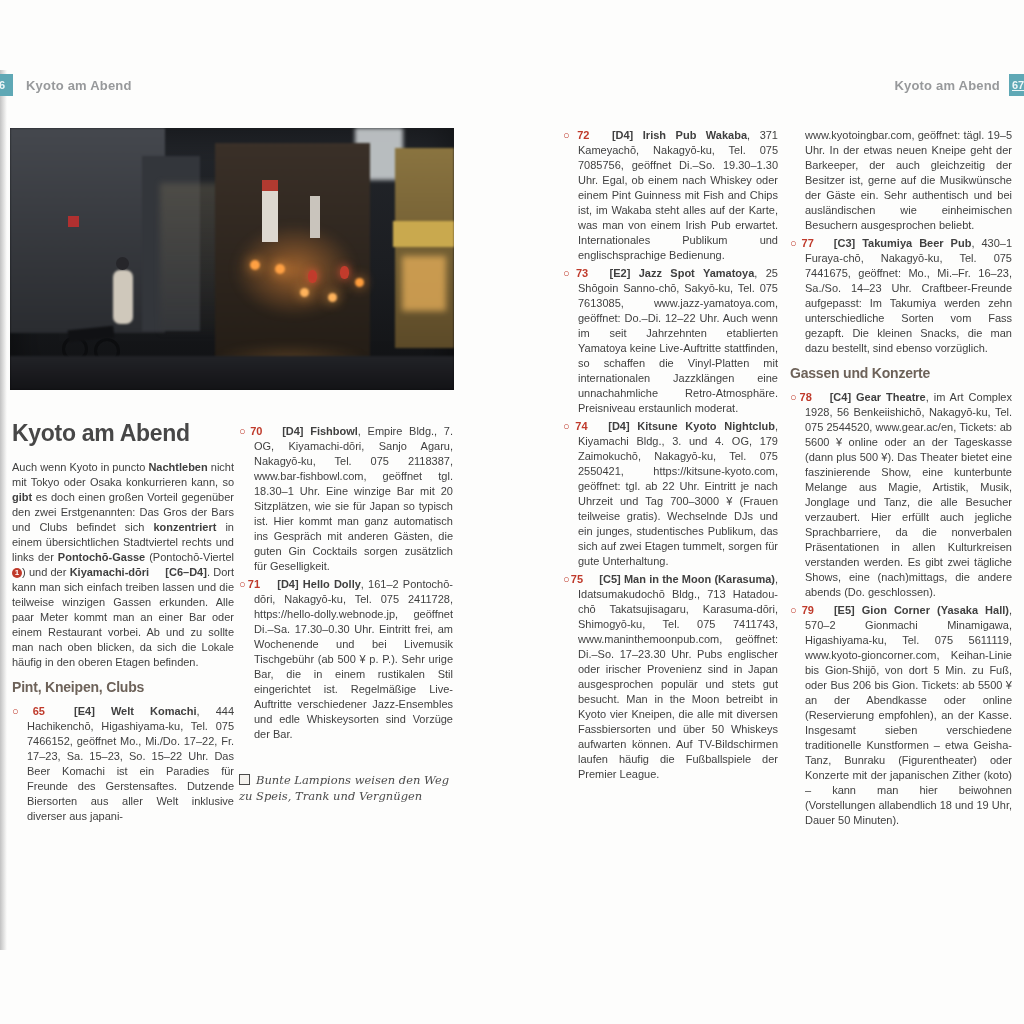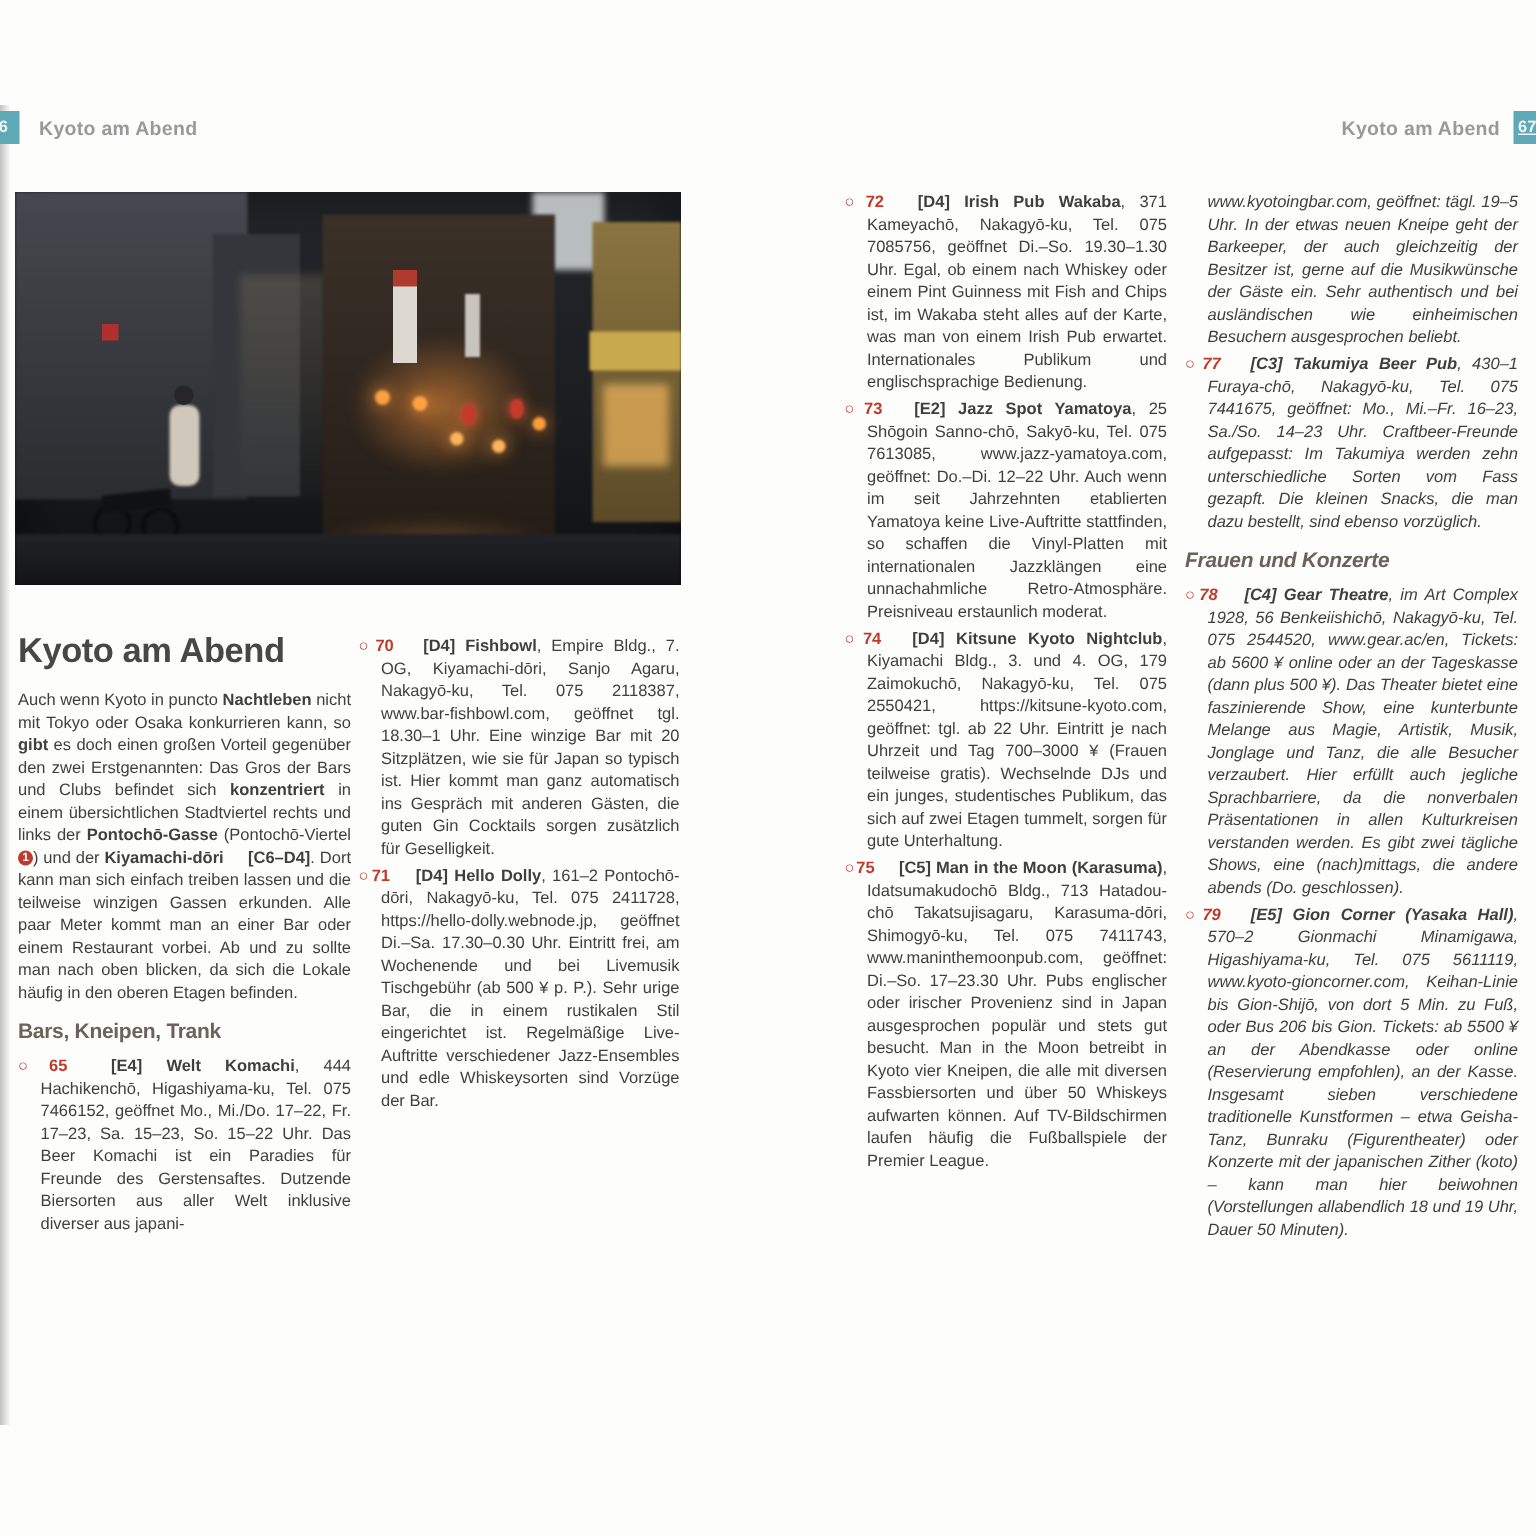--- a/index.html
+++ b/index.html
@@ -80,33 +80,34 @@
     <div class="ph" style="left:52px;top:208px;width:20px;height:20px;border-radius:50%;border:3px solid #0c0d0f;filter:blur(0.6px);"></div>
     <div class="ph" style="left:84px;top:210px;width:20px;height:20px;border-radius:50%;border:3px solid #0c0d0f;filter:blur(0.6px);"></div>
     <div class="ph" style="left:58px;top:200px;width:46px;height:12px;background:#101114;filter:blur(1px);transform:rotate(-6deg);"></div>
     <div class="ph" style="left:200px;top:215px;width:160px;height:34px;background:radial-gradient(ellipse at center,rgba(255,170,80,0.22),rgba(0,0,0,0) 70%);filter:blur(4px);"></div>
     <div class="ph" style="left:0;top:228px;width:444px;height:34px;background:linear-gradient(180deg,#222327,#131316);filter:blur(1px);"></div>
   </div>
 
   <div class="col" style="left:12px;top:420px;width:222px;">
       <h1 class="blk h1"><span>Kyoto am Abend</span></h1>
       <p class="blk para"><span>Auch wenn Kyoto in puncto </span><span class="seg-b">Nachtleben</span><span> nicht mit Tokyo oder Osaka konkurrieren kann, so </span><span class="seg-b">gibt</span><span> es doch einen großen Vorteil gegenüber den zwei Erstgenannten: Das Gros der Bars und Clubs befindet sich </span><span class="seg-b">konzentriert</span><span> in einem übersichtlichen Stadtviertel rechts und links der </span><span class="seg-b">Pontochō-Gasse</span><span> (Pontochō-Viertel </span><span class="seg-badge">1</span><span>) und der </span><span class="seg-b">Kiyamachi-dōri</span><span> </span><span class="seg-map">[C6–D4]</span><span>. Dort kann man sich einfach treiben lassen und die teilweise winzigen Gassen erkunden. Alle paar Meter kommt man an einer Bar oder einem Restaurant vorbei. Ab und zu sollte man nach oben blicken, da sich die Lokale häufig in den oberen Etagen befinden.</span></p>
-      <h2 class="blk h2"><span>Bars, Kneipen, Trank</span></h2>
+      <h2 class="blk h2"><span>Pint, Kneipen, Clubs</span></h2>
       <p class="blk entry"><span class="seg-m">65 </span><span class="seg-map">[E4] </span><span class="seg-b">Welt Komachi</span><span>, 444 Hachikenchō, Higashiyama-ku, Tel. 075 7466152, geöffnet Mo., Mi./Do. 17–22, Fr. 17–23, Sa. 15–23, So. 15–22 Uhr. Das Beer Komachi ist ein Paradies für Freunde des Gerstensaftes. Dutzende Biersorten aus aller Welt inklusive diverser aus japani-</span></p>
     </div>
   <div class="col" style="left:239px;top:424px;width:214px;">
       <p class="blk entry"><span class="seg-m">70 </span><span class="seg-map">[D4] </span><span class="seg-b">Fishbowl</span><span>, Empire Bldg., 7. OG, Kiyamachi-dōri, Sanjo Agaru, Nakagyō-ku, Tel. 075 2118387, www.bar-fishbowl.com, geöffnet tgl. 18.30–1 Uhr. Eine winzige Bar mit 20 Sitzplätzen, wie sie für Japan so typisch ist. Hier kommt man ganz automatisch ins Gespräch mit anderen Gästen, die guten Gin Cocktails sorgen zusätzlich für Geselligkeit.</span></p>
       <p class="blk entry"><span class="seg-m">71 </span><span class="seg-map">[D4] </span><span class="seg-b">Hello Dolly</span><span>, 161–2 Pontochō-dōri, Nakagyō-ku, Tel. 075 2411728, https://hello-dolly.webnode.jp, geöffnet Di.–Sa. 17.30–0.30 Uhr. Eintritt frei, am Wochenende und bei Livemusik Tischgebühr (ab 500 ¥ p. P.). Sehr urige Bar, die in einem rustikalen Stil eingerichtet ist. Regelmäßige Live-Auftritte verschiedener Jazz-Ensembles und edle Whiskeysorten sind Vorzüge der Bar.</span></p>
+      <p class="blk caption"><span class="seg-capicon"></span><span>Bunte Lampions weisen den Weg zu Speis, Trank und Vergnügen</span></p>
     </div>
   <div class="col" style="left:563px;top:128px;width:215px;">
       <p class="blk entry"><span class="seg-m">72 </span><span class="seg-map">[D4] </span><span class="seg-b">Irish Pub Wakaba</span><span>, 371 Kameyachō, Nakagyō-ku, Tel. 075 7085756, geöffnet Di.–So. 19.30–1.30 Uhr. Egal, ob einem nach Whiskey oder einem Pint Guinness mit </span><span class="seg-i">Fish and Chips</span><span> ist, im Wakaba steht alles auf der Karte, was man von einem Irish Pub erwartet. Internationales Publikum und englischsprachige Bedienung.</span></p>
       <p class="blk entry"><span class="seg-m">73 </span><span class="seg-map">[E2] </span><span class="seg-b">Jazz Spot Yamatoya</span><span>, 25 Shōgoin Sanno-chō, Sakyō-ku, Tel. 075 7613085, www.jazz-yamatoya.com, geöffnet: Do.–Di. 12–22 Uhr. Auch wenn im seit Jahrzehnten etablierten Yamatoya keine Live-Auftritte stattfinden, so schaffen die Vinyl-Platten mit internationalen Jazzklängen eine unnachahmliche Retro-Atmosphäre. Preisniveau erstaunlich moderat.</span></p>
       <p class="blk entry"><span class="seg-m">74 </span><span class="seg-map">[D4] </span><span class="seg-b">Kitsune Kyoto Nightclub</span><span>, Kiyamachi Bldg., 3. und 4. OG, 179 Zaimokuchō, Nakagyō-ku, Tel. 075 2550421, https://kitsune-kyoto.com, geöffnet: tgl. ab 22 Uhr. Eintritt je nach Uhrzeit und Tag 700–3000 ¥ (Frauen teilweise gratis). Wechselnde DJs und ein junges, studentisches Publikum, das sich auf zwei Etagen tummelt, sorgen für gute Unterhaltung.</span></p>
       <p class="blk entry"><span class="seg-m">75 </span><span class="seg-map">[C5] </span><span class="seg-b">Man in the Moon (Karasuma)</span><span>, Idatsumakudochō Bldg., 713 Hatadou-chō Takatsujisagaru, Karasuma-dōri, Shimogyō-ku, Tel. 075 7411743, www.maninthemoonpub.com, geöffnet: Di.–So. 17–23.30 Uhr. Pubs englischer oder irischer Provenienz sind in Japan ausgesprochen populär und stets gut besucht. Man in the Moon betreibt in Kyoto vier Kneipen, die alle mit diversen Fassbiersorten und über 50 Whiskeys aufwarten können. Auf TV-Bildschirmen laufen häufig die Fußballspiele der Premier League.</span></p>
     </div>
-  <div class="col" style="left:790px;top:128px;width:222px;font-style:italic;">
+  <div class="col" style="left:790px;top:128px;width:222px;">
       <p class="blk cont"><span>www.kyotoingbar.com, geöffnet: tägl. 19–5 Uhr. In der etwas neuen Kneipe geht der Barkeeper, der auch gleichzeitig der Besitzer ist, gerne auf die Musikwünsche der Gäste ein. Sehr authentisch und bei ausländischen wie einheimischen Besuchern ausgesprochen beliebt.</span></p>
       <p class="blk entry"><span class="seg-m">77 </span><span class="seg-map">[C3] </span><span class="seg-b">Takumiya Beer Pub</span><span>, 430–1 Furaya-chō, Nakagyō-ku, Tel. 075 7441675, geöffnet: Mo., Mi.–Fr. 16–23, Sa./So. 14–23 Uhr. Craftbeer-Freunde aufgepasst: Im Takumiya werden zehn unterschiedliche Sorten vom Fass gezapft. Die kleinen Snacks, die man dazu bestellt, sind ebenso vorzüglich.</span></p>
-      <h2 class="blk h2"><span>Frauen und Konzerte</span></h2>
+      <h2 class="blk h2"><span>Gassen und Konzerte</span></h2>
       <p class="blk entry"><span class="seg-m">78 </span><span class="seg-map">[C4] </span><span class="seg-b">Gear Theatre</span><span>, im Art Complex 1928, 56 Benkeiishichō, Nakagyō-ku, Tel. 075 2544520, www.gear.ac/en, Tickets: ab 5600 ¥ online oder an der Tageskasse (dann plus 500 ¥). Das Theater bietet eine faszinierende Show, eine kunterbunte Melange aus Magie, Artistik, Musik, Jonglage und Tanz, die alle Besucher verzaubert. Hier erfüllt auch jegliche Sprachbarriere, da die nonverbalen Präsentationen in allen Kulturkreisen verstanden werden. Es gibt zwei tägliche Shows, eine (nach)mittags, die andere abends (Do. geschlossen).</span></p>
       <p class="blk entry"><span class="seg-m">79 </span><span class="seg-map">[E5] </span><span class="seg-b">Gion Corner (Yasaka Hall)</span><span>, 570–2 Gionmachi Minamigawa, Higashiyama-ku, Tel. 075 5611119, www.kyoto-gioncorner.com, Keihan-Linie bis Gion-Shijō, von dort 5 Min. zu Fuß, oder Bus 206 bis Gion. Tickets: ab 5500 ¥ an der Abendkasse oder online (Reservierung empfohlen), an der Kasse. Insgesamt sieben verschiedene traditionelle Kunstformen – etwa Geisha-Tanz, Bunraku (Figurentheater) oder Konzerte mit der japanischen Zither (koto) – kann man hier beiwohnen (Vorstellungen allabendlich 18 und 19 Uhr, Dauer 50 Minuten).</span></p>
     </div>
 </div>
 
 </body></html>

